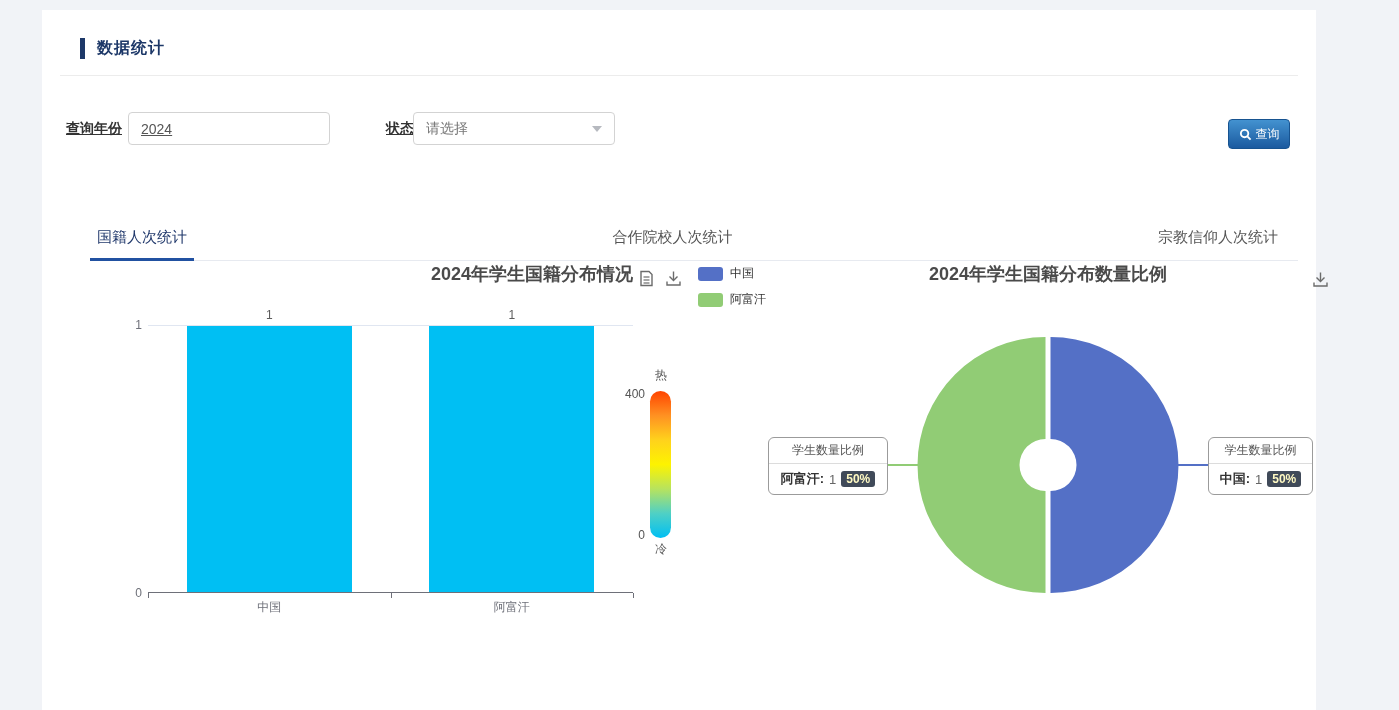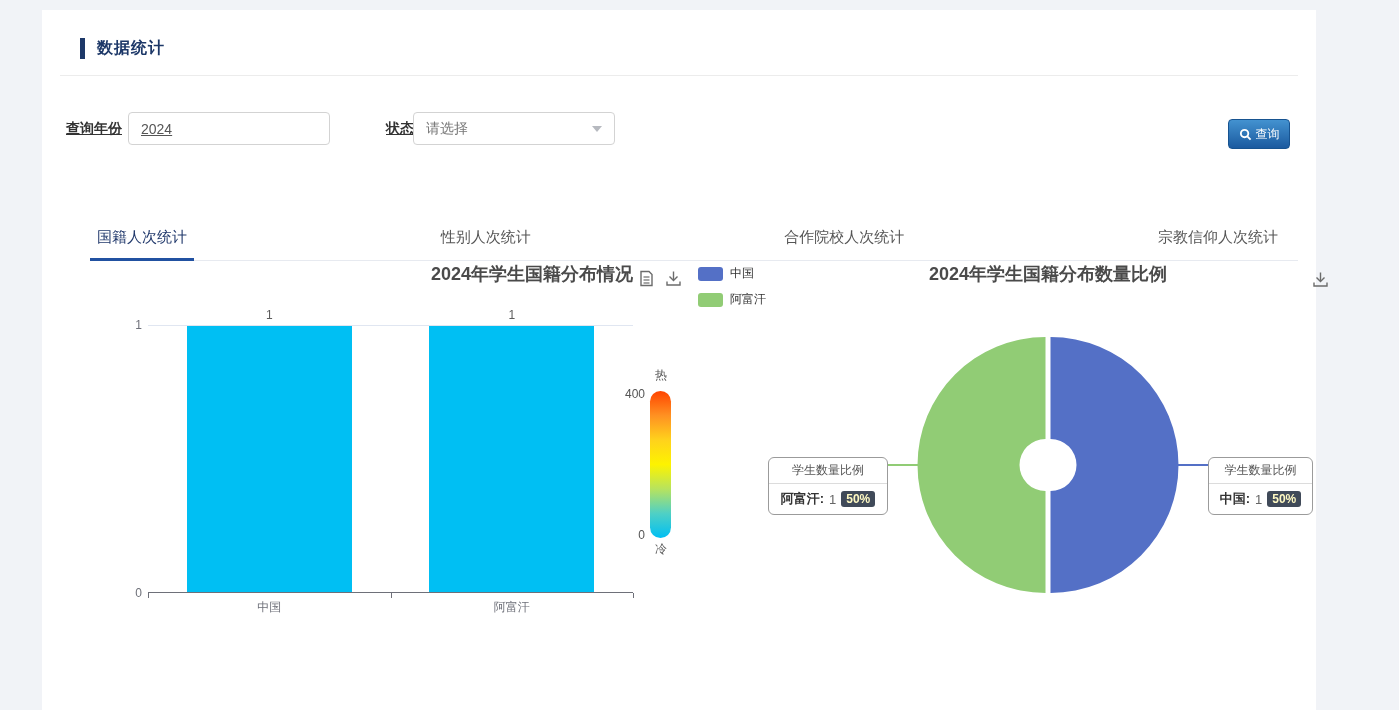--- a/index.html
+++ b/index.html
@@ -81,21 +81,21 @@
   .legend-item { display:flex; align-items:center; margin-bottom:9px; cursor:pointer; }
   .legend-swatch { width:25px; height:14px; border-radius:3px; margin-right:7px; }
   .legend-label { font-size:12px; color:#333; }
 
   
   .pie-svg { position:absolute; left:138px; top:55px; width:300px; height:300px; }
   .pie-connector { position:absolute; top:204px; height:2px; }
   .conn-left { left:128px; width:31px; }
   .conn-right { left:417px; width:31px; }
   .pie-label-box { position:absolute; top:177px; background:#fff; border:1px solid #9b9b9b;
-    border-radius:6px; overflow:hidden;margin-top:20px; }
+    border-radius:6px; overflow:hidden; }
   .plb-left { left:8px; width:120px; }
   .plb-right { left:448px; width:105px; }
   .plb-header { font-size:12px; color:#555; text-align:center; padding:4px 6px;
     border-bottom:1px solid #dcdcdc; white-space:nowrap; }
   .plb-body { display:flex; align-items:center; justify-content:center; gap:5px;
     padding:6px 6px; white-space:nowrap; }
   .plb-name { font-size:13px; font-weight:bold; color:#333; }
   .plb-value { font-size:13px; color:#666; }
   .plb-badge { background:#404a59; color:#fef9c3; font-size:12px; font-weight:bold;
     border-radius:3px; padding:1px 5px; }
@@ -123,21 +123,20 @@
       <svg width="13" height="13" viewBox="0 0 14 14">
         <circle cx="6" cy="6" r="4" fill="none" stroke="#fff" stroke-width="2"></circle>
         <line x1="9" y1="9" x2="12.5" y2="12.5" stroke="#fff" stroke-width="2"></line>
       </svg>
       <span>查询</span>
     </div>
   </div>
 
   <div class="tabs">
     <div class="tab active">国籍人次统计</div>
-    <div class="tab">性别人次统计</div>
     <div class="tab">合作院校人次统计</div>
     <div class="tab">宗教信仰人次统计</div>
   </div>
 
   <div class="bar-chart">
     <div class="chart-title">2024年学生国籍分布情况</div>
     <div class="toolbox">
       <svg class="tool-icon" viewBox="0 0 17 17">
         <path d="M3 1.5 h8 l3 3 v11 h-11 z" fill="none" stroke="#6b6b6b" stroke-width="1.4"></path>
         <line x1="5.5" y1="7" x2="11.5" y2="7" stroke="#6b6b6b" stroke-width="1.2"></line>

